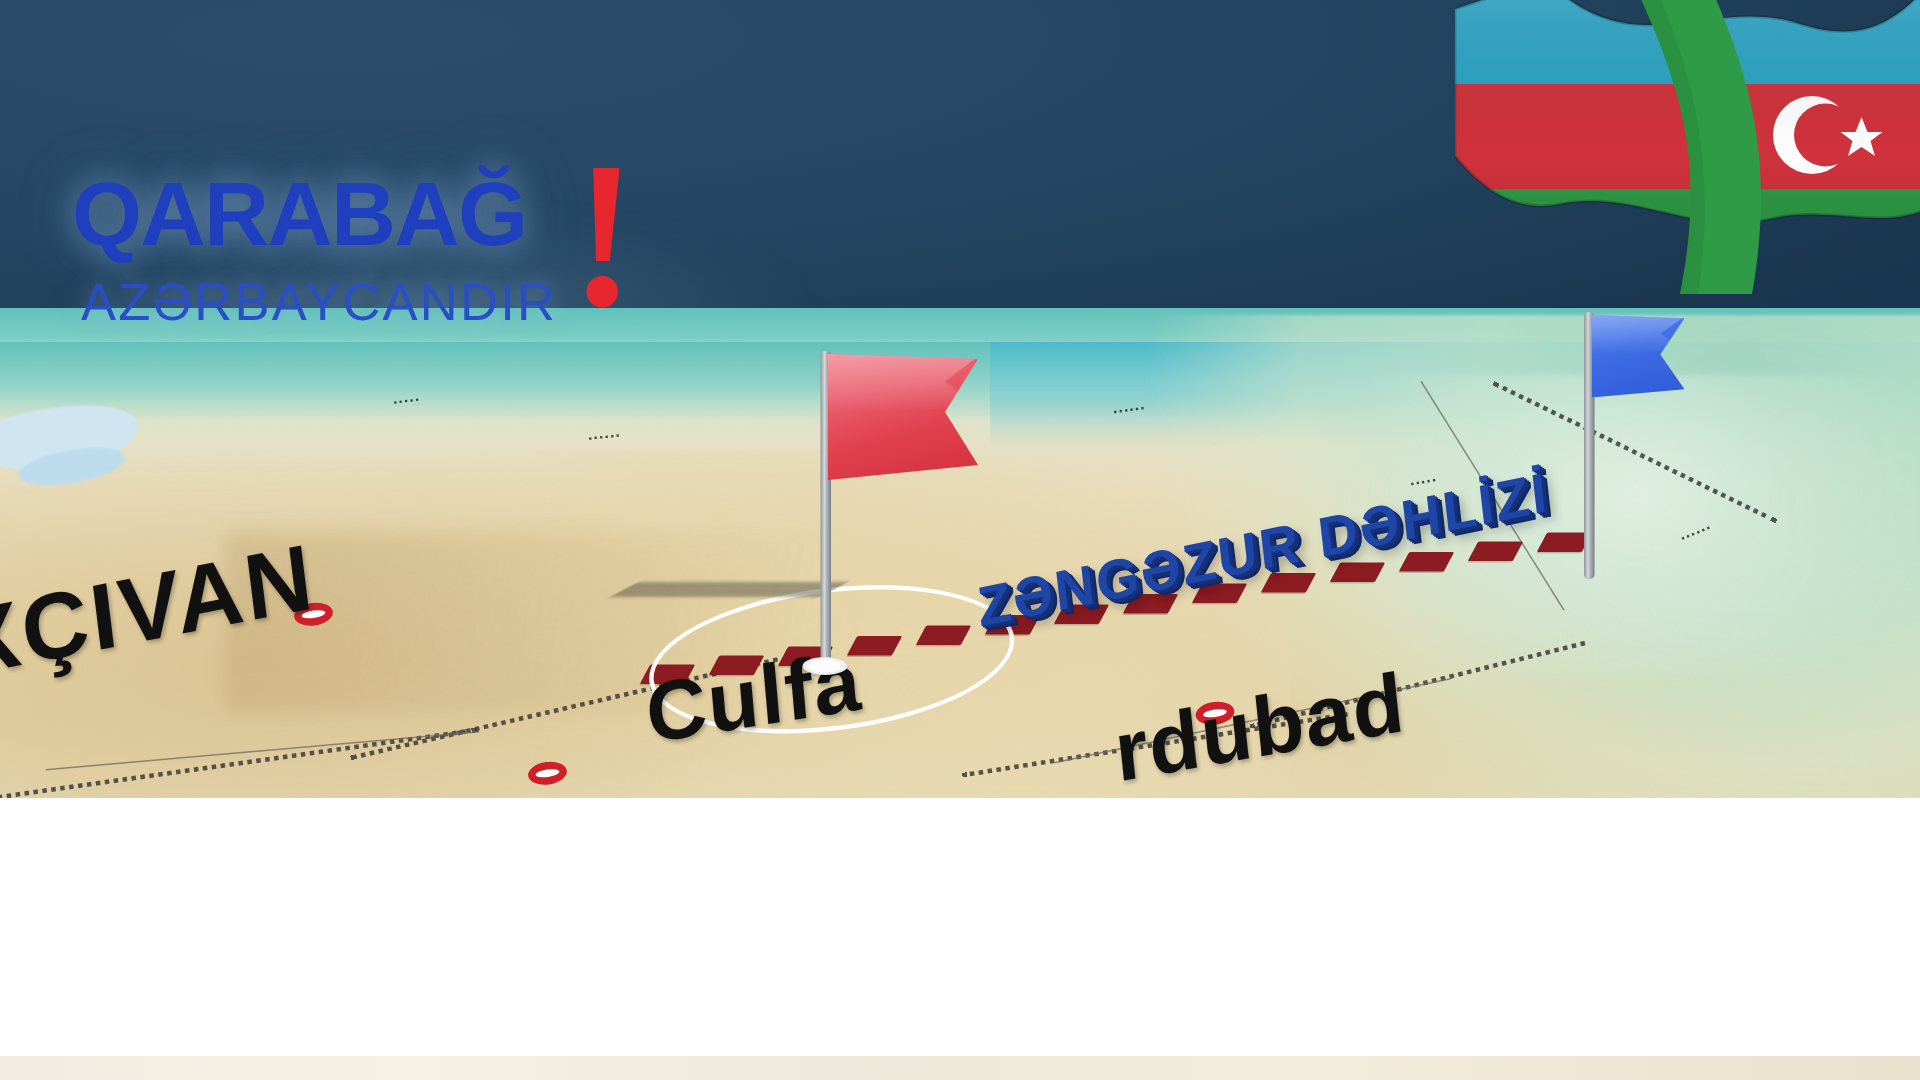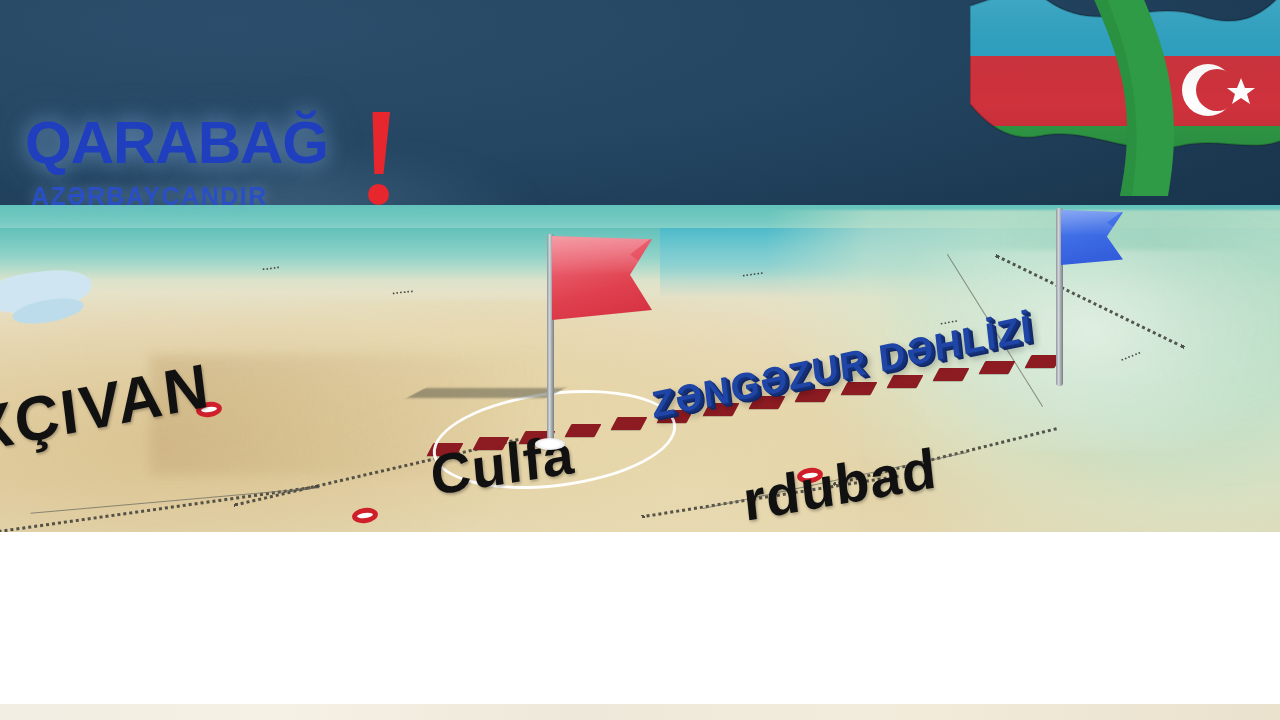--- a/index.html
+++ b/index.html
@@ -191,30 +191,30 @@
   }
   .pole-shadow{
     position:absolute; background:rgba(70,70,60,.45);
     filter:blur(1px);
   }
 
   
   .az-flag{ position:absolute; right:-10px; top:-14px; width:320px; height:210px; }
 
   
-  .logo{ position:absolute; left:21px; top:108px; width:380px; height:130px; }
+  .logo{ position:absolute; left:44px; top:108px; width:380px; height:130px; }
   .logo-main{
     position:absolute; left:4px; top:0;
     font-size:60px; font-weight:bold; letter-spacing:-1px;
     color:#1f3fbf;
     text-shadow:0 0 20px rgba(150,185,230,.55), 0 0 38px rgba(120,160,215,.40);
   }
   .logo-sub{
     position:absolute; left:10px; top:74px;
-    font-size:25px; letter-spacing:1.5px; font-weight:700;
+    font-size:35px; letter-spacing:1.5px; font-weight:400;
     color:#2a4fc4;
     text-shadow:0 0 14px rgba(150,185,230,.45);
   }
   .excl-bar{
     position:absolute; left:348px; top:4px; width:20px; height:62px;
     background:#e8262e; clip-path:polygon(12% 0, 100% 0, 78% 100%, 32% 100%);
     transform:skewX(-2deg);
   }
   .excl-dot{
     position:absolute; left:347px; top:76px; width:21px; height:21px;

